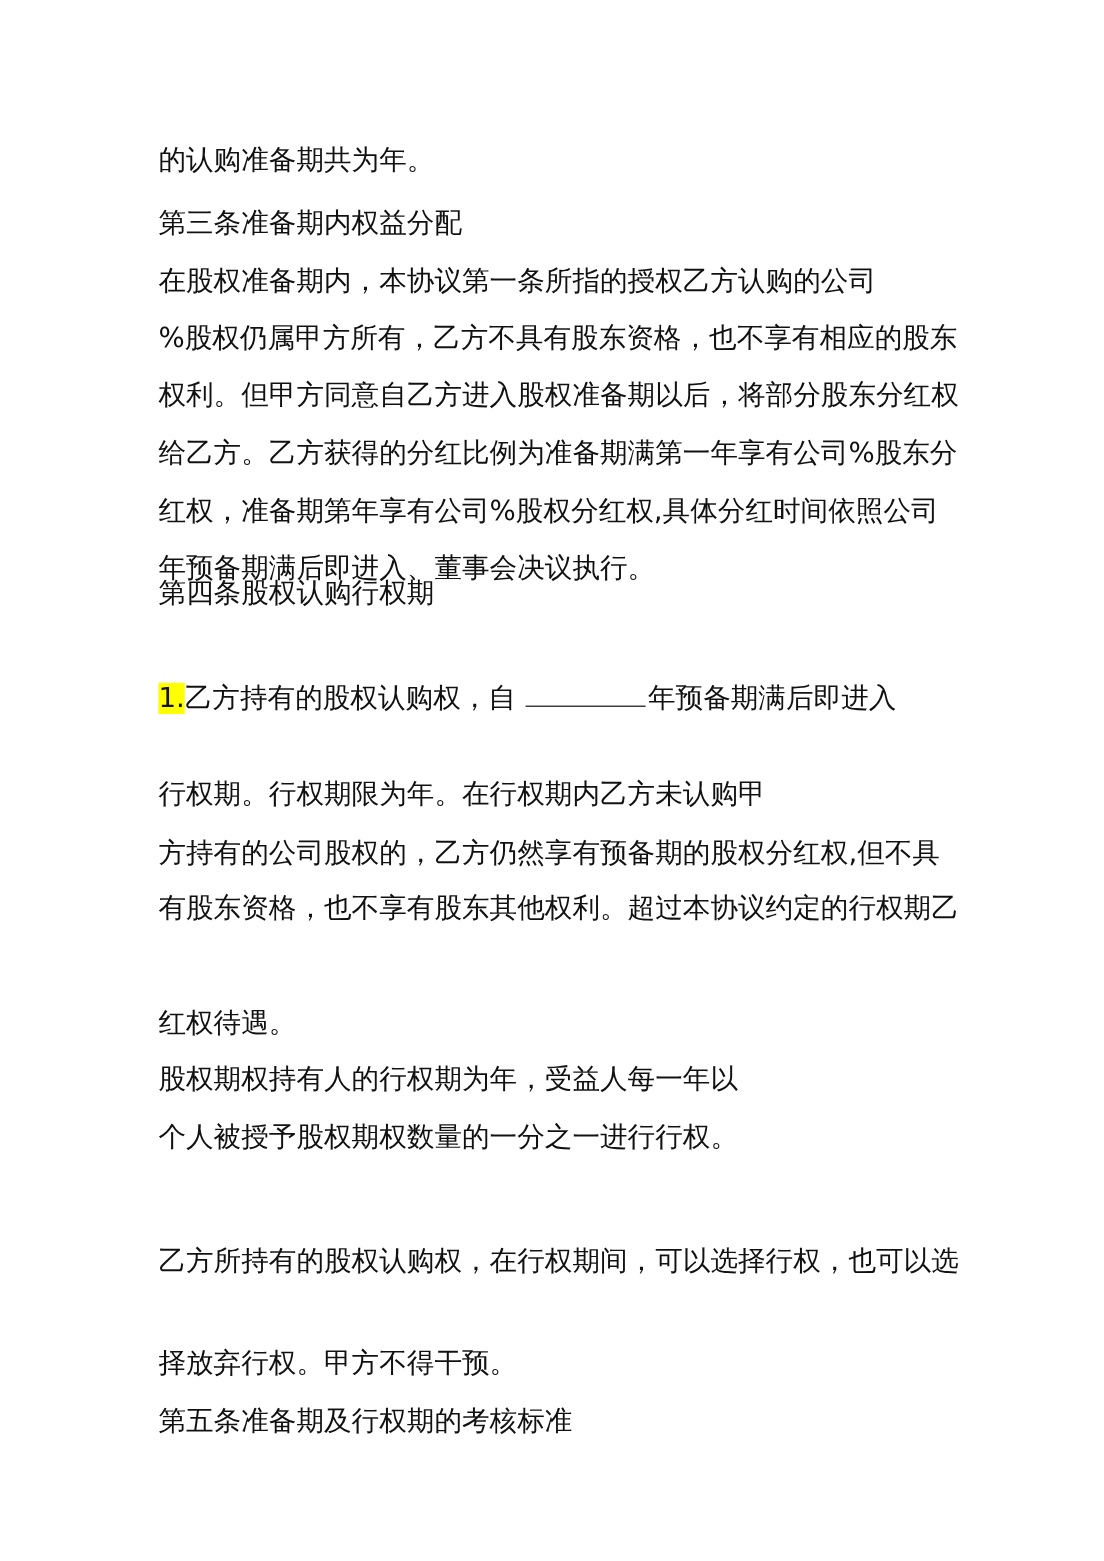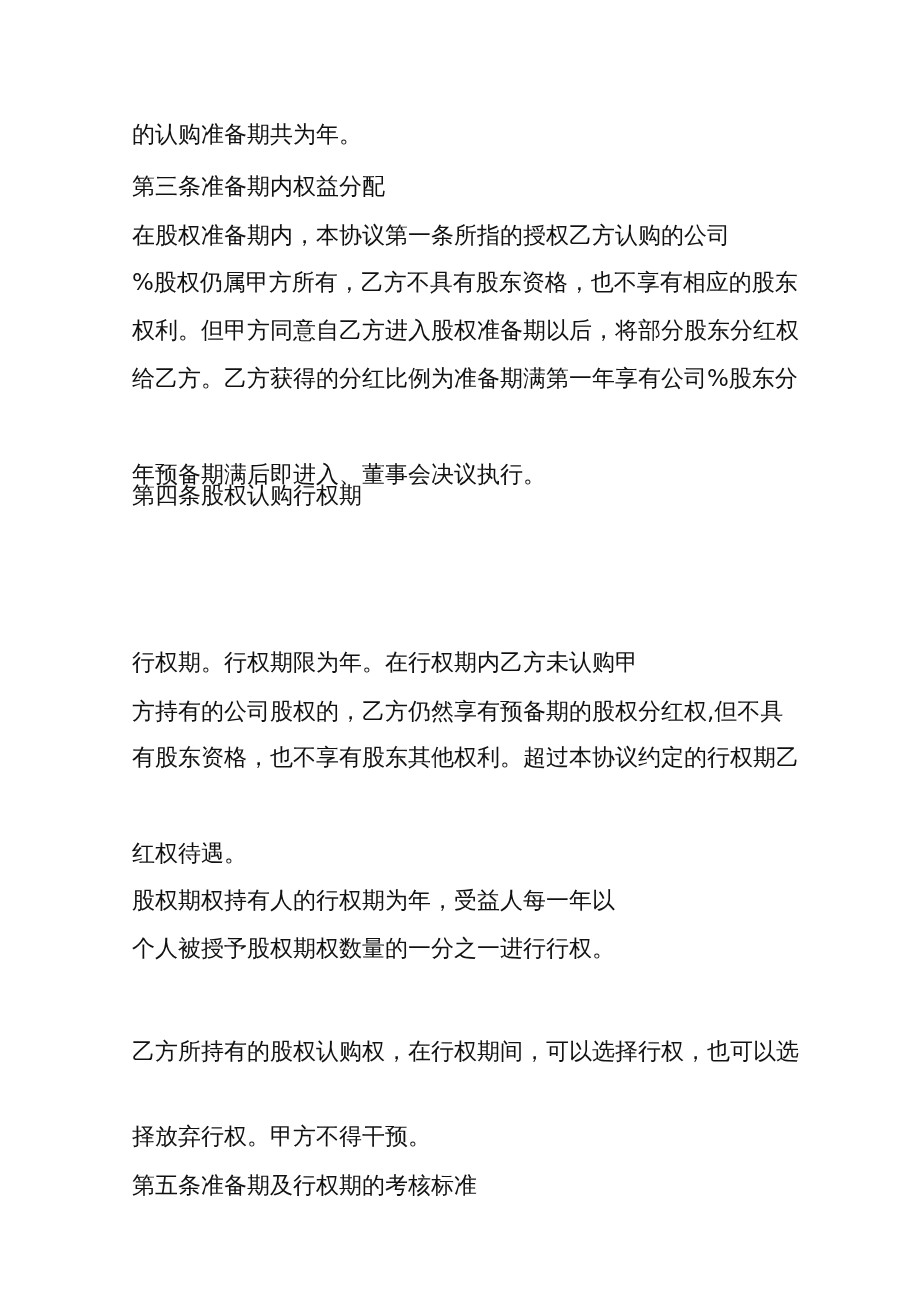--- a/index.html
+++ b/index.html
@@ -43,23 +43,27 @@
 </head>
 <body>
 
 <div class="page">
   <div class="line" style="top:119px">的认购准备期共为年。</div>
   <div class="line" style="top:171px">第三条准备期内权益分配</div>
   <div class="line" style="top:220px">在股权准备期内，本协议第一条所指的授权乙方认购的公司</div>
   <div class="line" style="top:267px">%股权仍属甲方所有，乙方不具有股东资格，也不享有相应的股东</div>
   <div class="line" style="top:315px">权利。但甲方同意自乙方进入股权准备期以后，将部分股东分红权</div>
   <div class="line" style="top:363px">给乙方。乙方获得的分红比例为准备期满第一年享有公司%股东分</div>
+  <div class="line" style="top:411px">红权，准备期第年享有公司%股权分红权,具体分红时间依照公司</div>
   <div class="line" style="top:459px">年预备期满后即进入、董事会决议执行。</div>
   <div class="line" style="top:480px">第四条股权认购行权期</div>
 
+  <div class="line" style="top:566px">
+    <span class="hl">1.</span><span>乙方持有的股权认购权，自</span><span class="blank"></span><span>年预备期满后即进入</span>
+  </div>
 
   <div class="line" style="top:647px">行权期。行权期限为年。在行权期内乙方未认购甲</div>
   <div class="line" style="top:696px">方持有的公司股权的，乙方仍然享有预备期的股权分红权,但不具</div>
   <div class="line" style="top:742px">有股东资格，也不享有股东其他权利。超过本协议约定的行权期乙</div>
   <div class="line" style="top:838px">红权待遇。</div>
   <div class="line" style="top:885px">股权期权持有人的行权期为年，受益人每一年以</div>
   <div class="line" style="top:933px">个人被授予股权期权数量的一分之一进行行权。</div>
   <div class="line" style="top:1036px">乙方所持有的股权认购权，在行权期间，可以选择行权，也可以选</div>
   <div class="line" style="top:1121px">择放弃行权。甲方不得干预。</div>
   <div class="line" style="top:1170px">第五条准备期及行权期的考核标准</div>

